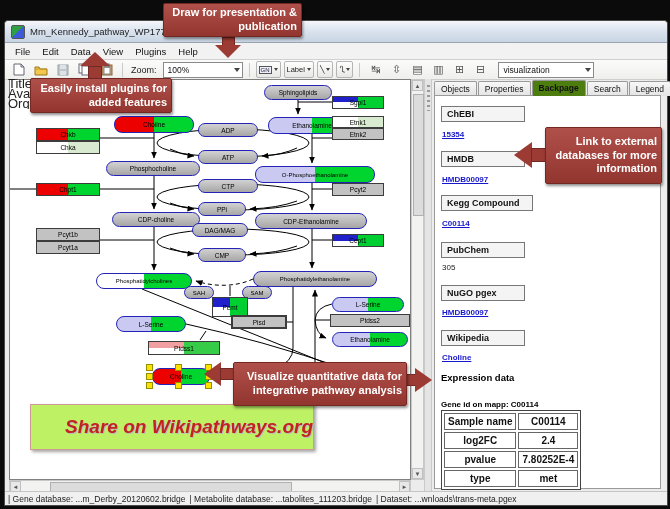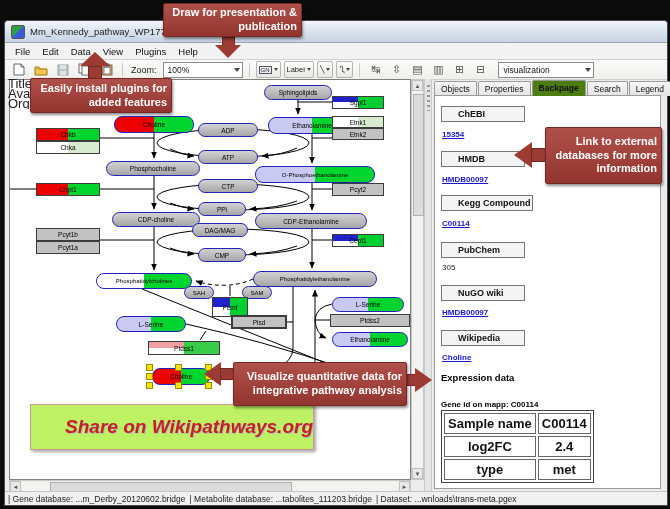--- a/index.html
+++ b/index.html
@@ -59,27 +59,27 @@
   .splitter{position:absolute;left:419px;top:58px;width:8px;height:412px;background:#e4e4e4;border-left:1px solid #cacaca;border-right:1px solid #cacaca;box-sizing:border-box;}
   .splitter .dots{position:absolute;top:6px;left:2px;width:3px;height:26px;background:repeating-linear-gradient(#999 0 2px,transparent 2px 5px);}
   
   .rpanel{position:absolute;left:427px;top:58px;width:231px;height:412px;}
   .tabs{position:absolute;left:2px;top:0;height:17px;display:flex;align-items:flex-end;}
   .tab{font-size:8.5px;color:#111;background:linear-gradient(#f7f7f7,#e3e3e3);border:1px solid #9a9a9a;
        border-bottom:none;border-radius:2px 2px 0 0;padding:2px 6px 2px 6px;margin-right:1px;}
   .tab.active{background:#4d7c0f;font-weight:bold;padding-bottom:3px;position:relative;z-index:2;}
   .rcontent{position:absolute;left:2px;top:16px;right:2px;bottom:2px;background:#fff;border:1px solid #9a9a9a;}
   .secbox{position:absolute;left:6px;width:84px;height:16px;border:1px solid #777;background:#f4f4f4;
-          font-size:9px;font-weight:bold;color:#111;display:flex;align-items:center;padding-left:16px;box-sizing:border-box;}
+          font-size:9px;font-weight:bold;color:#111;display:flex;align-items:center;padding-left:5px;box-sizing:border-box;}
   .seclink{position:absolute;left:7px;font-size:8px;font-weight:bold;color:#1717cc;text-decoration:underline;}
   .secplain{position:absolute;left:7px;font-size:8px;color:#222;}
   .exph{position:absolute;left:6px;font-size:9.5px;font-weight:bold;color:#000;}
   .geneid{position:absolute;left:6px;font-size:8px;font-weight:bold;color:#000;}
   table.expr{position:absolute;left:6px;border:1px solid #444;border-collapse:separate;border-spacing:2px;background:#fff;}
-  table.expr td{border:1px solid #666;font-size:13px;font-weight:bold;color:#111;text-align:center;padding:2px 3px;min-width:44px;margin-top:8px;}
+  table.expr td{border:1px solid #666;font-size:10px;font-weight:bold;color:#111;text-align:center;padding:2px 3px;min-width:44px;margin-top:8px;}
   
   .statusbar{position:absolute;left:0;top:470px;width:100%;height:14px;background:#f0f0f0;border-top:1px solid #c5c5c5;
              display:flex;align-items:center;padding-left:3px;box-sizing:border-box;}
   .statusbar span{font-size:8.5px;color:#222;white-space:nowrap;margin-right:4px;}
   
   .callout{position:absolute;background:linear-gradient(#b0504a,#93352f);border:1px solid #742823;border-radius:2px;
            color:#fff;font-weight:bold;font-size:11px;text-align:right;display:flex;align-items:center;justify-content:center;
            z-index:50;box-shadow:1px 2px 3px rgba(0,0,0,.45);padding:2px 4px;box-sizing:border-box;line-height:1.25;}
   .ar{position:absolute;z-index:49;width:0;height:0;}
   .stem{position:absolute;z-index:49;background:#9c3a34;border:1px solid #742823;box-sizing:border-box;}
@@ -307,37 +307,41 @@
     </div>
     <div class="rcontent">
       <div class="secbox" style="top:10px">ChEBI</div>
       <a class="seclink" style="top:34px">15354</a>
       <div class="secbox" style="top:55px">HMDB</div>
       <a class="seclink" style="top:79px">HMDB00097</a>
       <div class="secbox" style="top:99px;width:92px">Kegg Compound</div>
       <a class="seclink" style="top:123px">C00114</a>
       <div class="secbox" style="top:146px">PubChem</div>
       <span class="secplain" style="top:167px">305</span>
-      <div class="secbox" style="top:189px">NuGO wiki</div>
+      <div class="secbox" style="top:189px">NuGO pgex</div>
       <a class="seclink" style="top:212px">HMDB00097</a>
       <div class="secbox" style="top:234px">Wikipedia</div>
       <a class="seclink" style="top:257px">Choline</a>
       <div class="exph" style="top:276px">Expression data</div>
       <div class="geneid" style="top:304px">Gene id on mapp: C00114</div>
       <table class="expr" style="top:314px">
         <tbody>
             <tr>
           <td>Sample name</td>
           <td>C00114</td>
         </tr>
         <tr>
           <td>log2FC</td>
           <td>2.4</td>
         </tr>
         <tr>
+          <td>pvalue</td>
+          <td>7.80252E-4</td>
+        </tr>
+        <tr>
           <td>type</td>
           <td>met</td>
         </tr>
       </tbody>
         </table>
     </div>
   </div>
 
   <div class="statusbar">
     <span>| Gene database: ...m_Derby_20120602.bridge</span>

